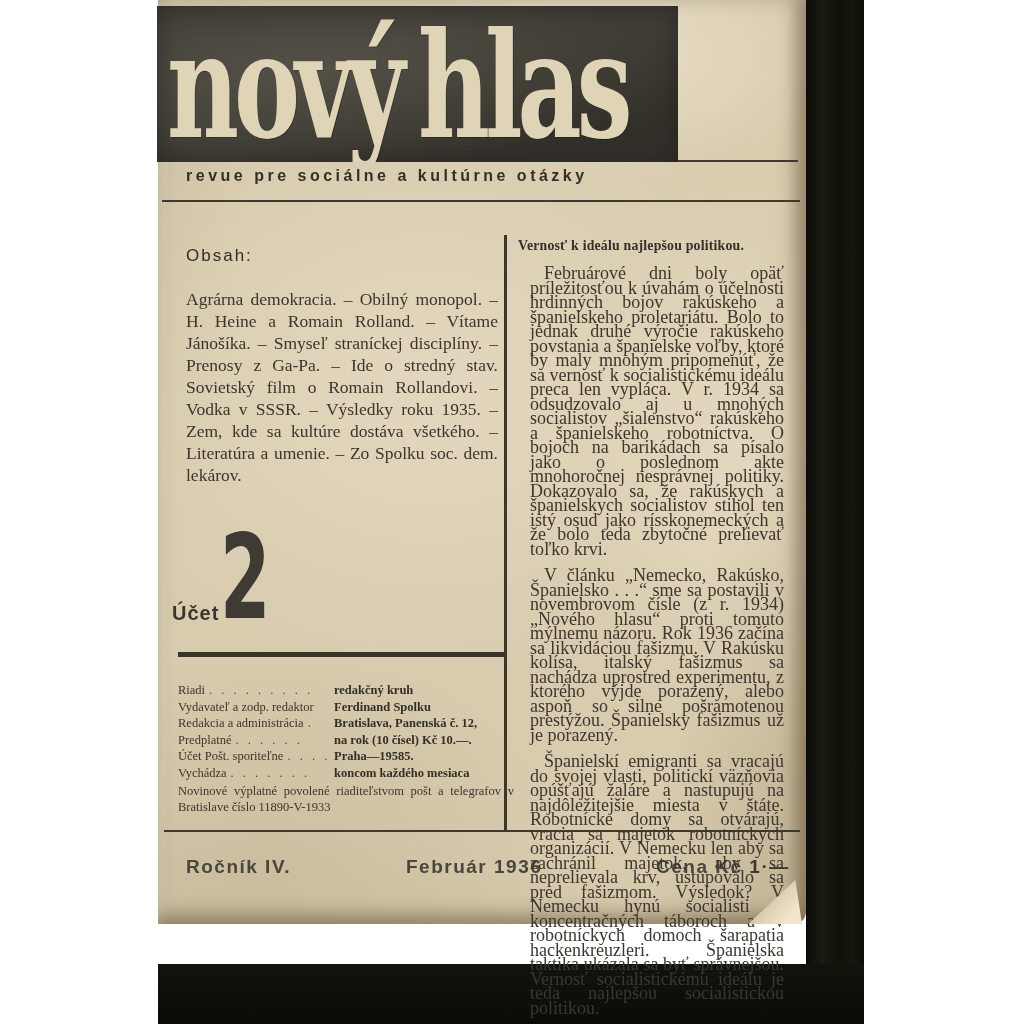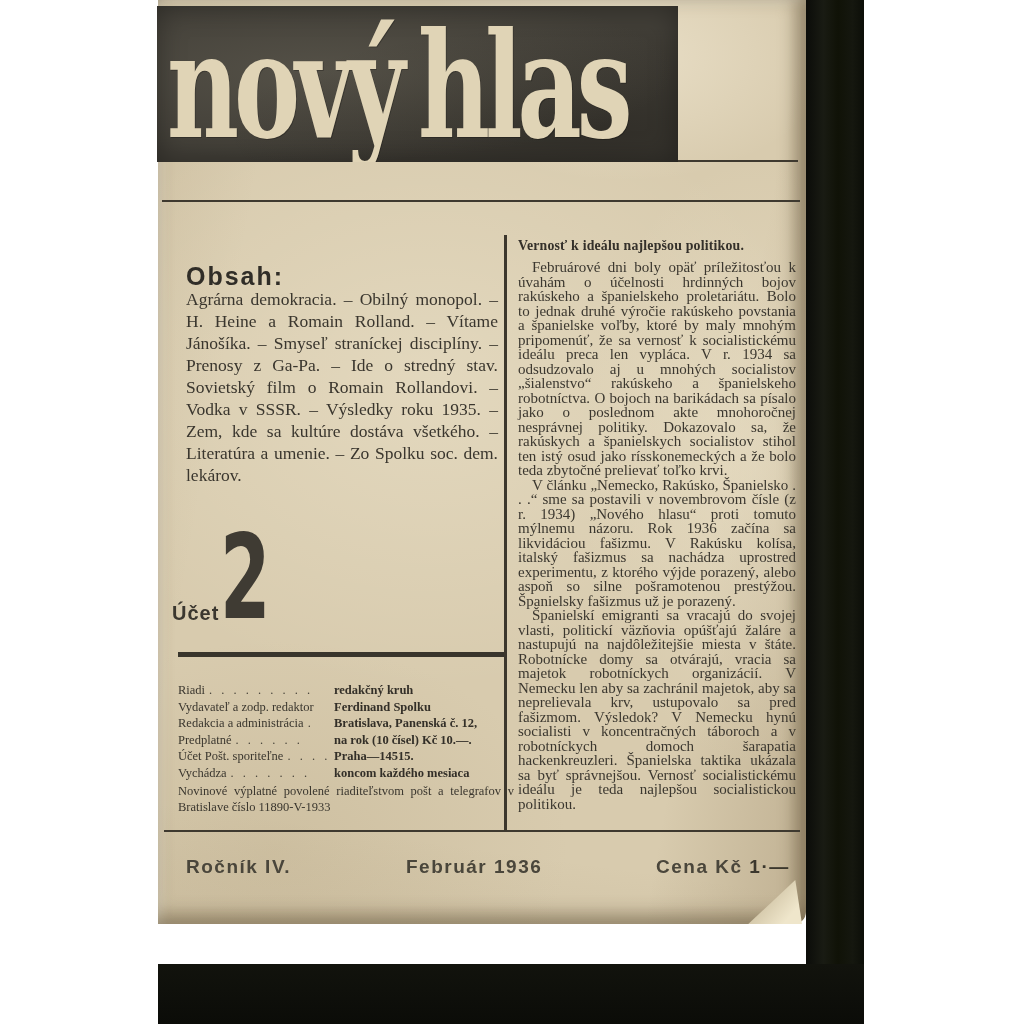--- a/index.html
+++ b/index.html
@@ -63,22 +63,22 @@
   .rule-a{left:520px;top:160px;width:120px;height:2px;}
   .rule-b{left:4px;top:200px;width:638px;height:2px;}
   .subtitle{
     position:absolute;left:28px;top:167px;
     font-family:"Liberation Sans", sans-serif;font-weight:bold;
     font-size:16px;letter-spacing:3.5px;color:#33302a;white-space:nowrap;
   }
   
   .contents-heading{
     position:absolute;left:28px;top:246px;
-    font-family:"Liberation Sans", sans-serif;font-weight:bold;
-    font-size:25px;letter-spacing:2px;color:#302d27;margin-top:16px;
+    font-family:"Liberation Sans", sans-serif;font-weight:normal;
+    font-size:17px;letter-spacing:2px;color:#302d27;
   }
   .contents-text{
     position:absolute;left:28px;top:288px;width:312px;
     font-size:17.5px;line-height:22px;text-align:justify;
     color:#3a362e;
   }
   
   .issue-label{
     position:absolute;left:14px;top:602px;
     font-family:"Liberation Sans", sans-serif;font-weight:bold;
@@ -118,36 +118,37 @@
   .column-divider{
     position:absolute;left:346px;top:235px;width:2.5px;height:596px;
     background:#3c372d;
   }
   .article{position:absolute;left:360px;top:238px;width:278px;}
   .article-title{
     font-weight:bold;font-size:13.8px;color:#34302a;
     margin:0 0 6px 0;letter-spacing:.2px;
   }
   .article p{
-    margin:0;font-size:15px;line-height:14.5px;
+    margin:12px;font-size:18px;line-height:14.5px;
     text-align:justify;text-indent:14px;color:#3b372f;
   }
 </style>
 </head>
 <body>
 
 <div class="right-mat"></div>
 <div class="bottom-mat"></div>
 
 <div class="paper">
 
   <div class="banner">
     <div class="banner-title">nový hlas</div>
   </div>
   <div class="rule rule-a"></div>
+  <div class="subtitle">revue pre sociálne a kultúrne otázky</div>
   <div class="rule rule-b"></div>
 
   <div class="contents-heading">Obsah:</div>
   <div class="contents-text">Agrárna demokracia. – Obilný monopol. – H. Heine a Romain Rolland. – Vítame Jánošíka. – Smyseľ straníckej disciplíny. – Prenosy z Ga-Pa. – Ide o stredný stav. Sovietský film o Romain Rollandovi. – Vodka v SSSR. – Výsledky roku 1935. – Zem, kde sa kultúre dostáva všetkého. – Literatúra a umenie. – Zo Spolku soc. dem. lekárov.</div>
 
   <div class="issue-label">Účet</div>
   <div class="issue-number">2</div>
   <div class="rule thick-rule"></div>
 
   <div class="imprint">
@@ -162,21 +163,21 @@
     <div class="imprint-row">
       <span class="lab"><span>Redakcia a administrácia</span><span class="dots">.</span></span>
       <span class="val">Bratislava, Panenská č. 12,</span>
     </div>
     <div class="imprint-row">
       <span class="lab"><span>Predplatné</span><span class="dots">. . . . . .</span></span>
       <span class="val">na rok (10 čísel) Kč 10.—.</span>
     </div>
     <div class="imprint-row">
       <span class="lab"><span>Účet Pošt. sporiteľne</span><span class="dots">. . . .</span></span>
-      <span class="val">Praha—14515.</span>
+      <span class="val">Praha—19585.</span>
     </div>
     <div class="imprint-row">
       <span class="lab"><span>Vychádza</span><span class="dots">. . . . . . .</span></span>
       <span class="val">koncom každého mesiaca</span>
     </div>
     <div class="imprint-note">Novinové výplatné povolené riaditeľstvom pošt a telegrafov v Bratislave číslo 11890-V-1933</div>
   </div>
 
   <div class="rule rule-d"></div>
 

